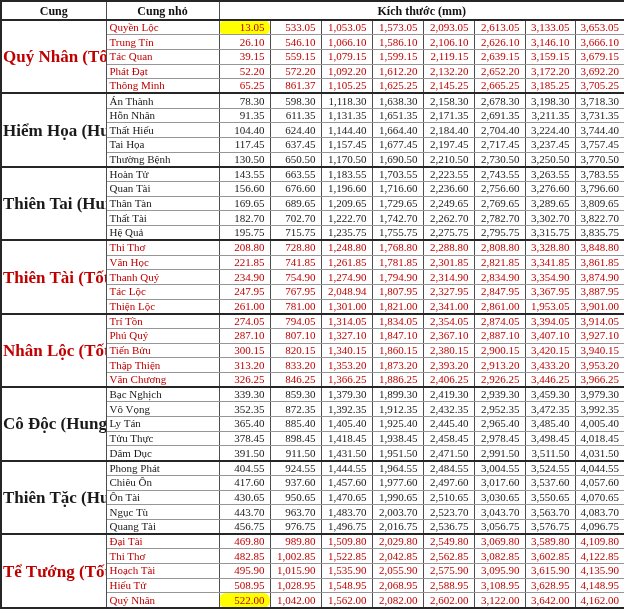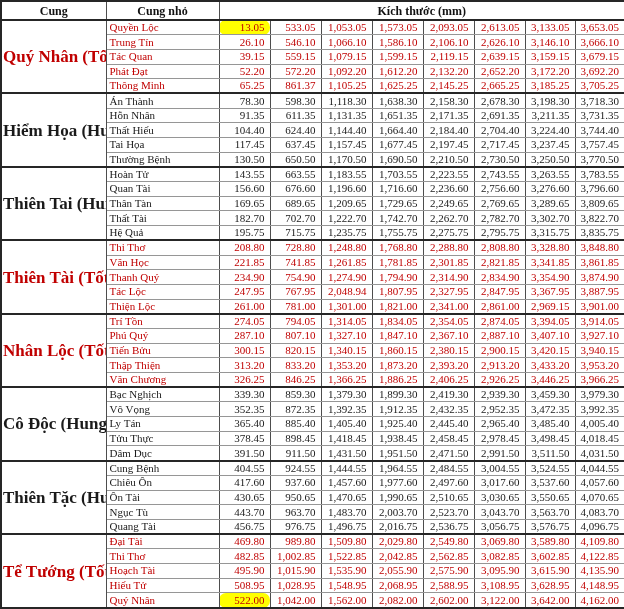--- a/index.html
+++ b/index.html
@@ -273,21 +273,21 @@
         <td class="num-cell tot">3,887.95</td>
       </tr>
       <tr>
         <td class="label-cell tot">Thiện Lộc</td>
         <td class="num-cell tot">261.00</td>
         <td class="num-cell tot">781.00</td>
         <td class="num-cell tot">1,301.00</td>
         <td class="num-cell tot">1,821.00</td>
         <td class="num-cell tot">2,341.00</td>
         <td class="num-cell tot">2,861.00</td>
-        <td class="num-cell tot">2,969.15</td>
+        <td class="num-cell tot">1,953.05</td>
         <td class="num-cell tot">3,901.00</td>
       </tr>
       <tr class="group-start">
         <td rowspan="5" class="group-cell tot">Nhân Lộc (Tốt)</td>
         <td class="label-cell tot">Trí Tồn</td>
         <td class="num-cell tot">274.05</td>
         <td class="num-cell tot">794.05</td>
         <td class="num-cell tot">1,314.05</td>
         <td class="num-cell tot">1,834.05</td>
         <td class="num-cell tot">2,354.05</td>
@@ -390,21 +390,21 @@
         <td class="num-cell hung">911.50</td>
         <td class="num-cell hung">1,431.50</td>
         <td class="num-cell hung">1,951.50</td>
         <td class="num-cell hung">2,471.50</td>
         <td class="num-cell hung">2,991.50</td>
         <td class="num-cell hung">3,511.50</td>
         <td class="num-cell hung">4,031.50</td>
       </tr>
       <tr class="group-start">
         <td rowspan="5" class="group-cell hung">Thiên Tặc (Hung)</td>
-        <td class="label-cell hung">Cung Bệnh</td>
+        <td class="label-cell hung">Phong Phát</td>
         <td class="num-cell hung">404.55</td>
         <td class="num-cell hung">924.55</td>
         <td class="num-cell hung">1,444.55</td>
         <td class="num-cell hung">1,964.55</td>
         <td class="num-cell hung">2,484.55</td>
         <td class="num-cell hung">3,004.55</td>
         <td class="num-cell hung">3,524.55</td>
         <td class="num-cell hung">4,044.55</td>
       </tr>
       <tr>

